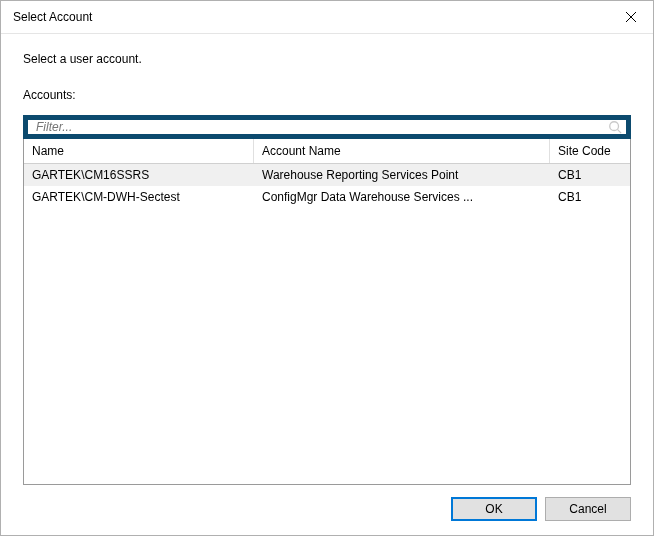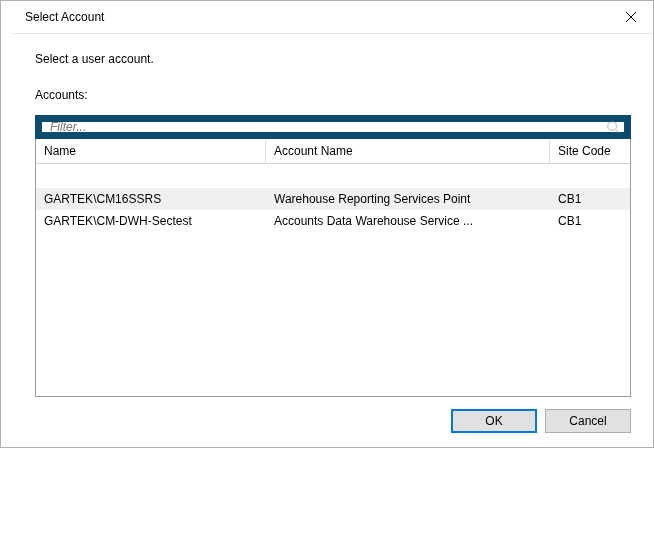--- a/index.html
+++ b/index.html
@@ -5,27 +5,26 @@
   html, body {
     margin: 0;
     padding: 0;
     font-family: "Segoe UI", Tahoma, sans-serif;
     font-size: 12px;
     background: #fff;
     color: #000;
   }
   .window {
     width: 654px;
-    height: 448px;
+    height: 536px;
     box-sizing: border-box;
     border: 1px solid #b0b0b0;
     background: #fff;
     display: flex;
     flex-direction: column;
-    padding-left: 12px;
   }
   
   .titlebar {
     height: 32px;
     display: flex;
     align-items: center;
     padding: 0 0 0 12px;
     border-bottom: 1px solid #e5e5e5;
     font-size: 12px;
   }
@@ -56,21 +55,21 @@
   }
   .instruction {
     margin-bottom: 22px;
   }
   .accounts-label {
     margin-bottom: 13px;
   }
   
   .filter-wrap {
     position: relative;
-    border: 7px solid #0c4a6e;
+    border: 5px solid #0c4a6e;
     height: 24px;
     display: flex;
     padding: 0 26px 0 6px;
     box-sizing: border-box;
   }
   .filter-wrap input {
     border: none;
     outline: none;
     width: 100%;
     font-family: inherit;
@@ -114,21 +113,20 @@
   }
   .th:last-child {
     border-right: none;
   }
   .col-name   { width: 230px; flex: 0 0 230px; }
   .col-acct   { flex: 1; }
   .col-site   { width: 80px; flex: 0 0 80px; }
   .table-body {
     flex: 1;
     overflow: auto;
-    margin-top: 24px;
   }
   .tr {
     display: flex;
     height: 22px;
     align-items: center;
   }
   .tr.selected {
     background: #f0f0f0;
   }
   .td {
@@ -199,21 +197,21 @@
       </div>
       <div class="table-body" id="table-body">
 
       <div class="tr selected">
             <div class="td col-name">GARTEK\CM16SSRS</div>
             <div class="td col-acct">Warehouse Reporting Services Point</div>
             <div class="td col-site">CB1</div>
           </div>
           <div class="tr">
             <div class="td col-name">GARTEK\CM-DWH-Sectest</div>
-            <div class="td col-acct">Accounts Data Warehouse Service ...</div>
+            <div class="td col-acct">ConfigMgr Data Warehouse Services ...</div>
             <div class="td col-site">CB1</div>
           </div>
         </div>
     </div>
 
     <div class="footer">
       <button class="btn primary">OK</button>
       <button class="btn">Cancel</button>
     </div>
 

